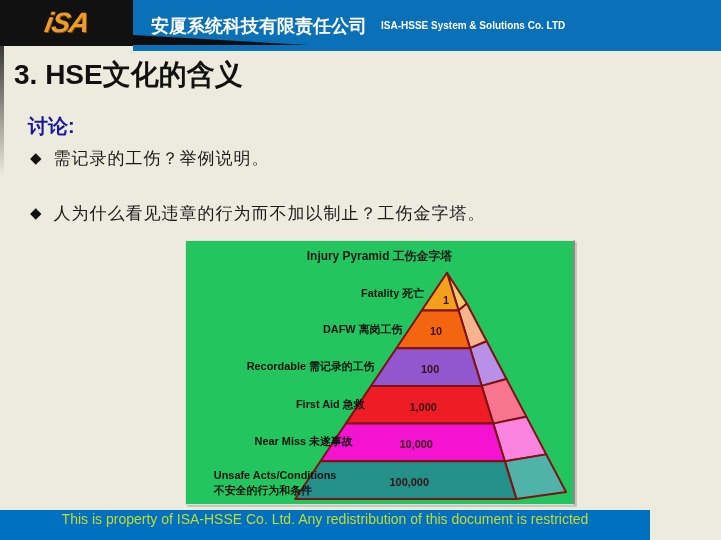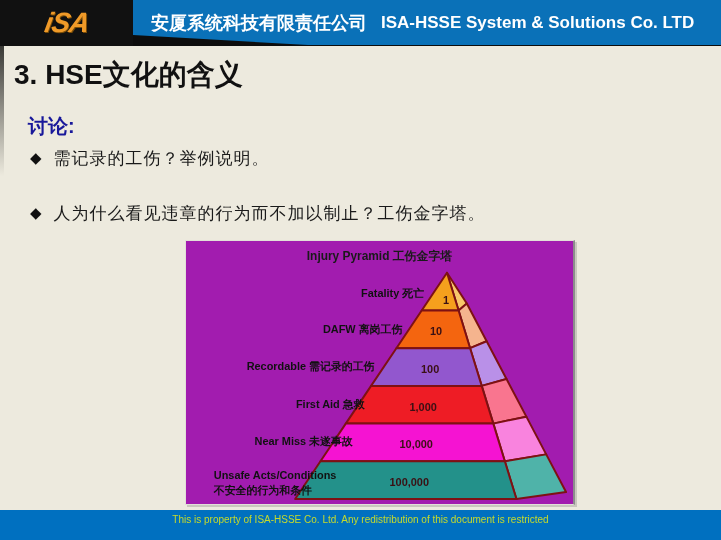--- a/index.html
+++ b/index.html
@@ -8,57 +8,57 @@
     background:#edeade;font-family:"Liberation Sans",sans-serif;
   }
   
   #header{position:absolute;left:0;top:0;width:721px;height:46px;background:#0d0d0d;}
   #logo-block{position:absolute;left:0;top:0;width:133px;height:46px;background:#111;display:flex;align-items:center;justify-content:center;}
   #logo{
     font-style:italic;font-weight:bold;font-size:28px;color:#f09a28;
     transform:skewX(-10deg);letter-spacing:-1px;text-shadow:1px 1px 0 #7a4d08;
   }
   #header-blue{
-    position:absolute;left:133px;top:0;right:0;height:45px;background:#0a71b8;
+    position:absolute;left:133px;top:0;right:0;height:51px;background:#0a71b8;
     display:flex;align-items:center;padding-left:18px;box-sizing:border-box;color:#fff;white-space:nowrap;
   }
   #company-cn{font-size:18px;font-weight:bold;}
-  #company-en{font-size:17px;font-weight:bold;margin-left:14px;}
+  #company-en{font-size:10px;font-weight:bold;margin-left:14px;}
   #header-wedge{
     position:absolute;left:133px;top:35px;width:175px;height:10px;background:#0d0d0d;
     clip-path:polygon(0 0,0 100%,100% 100%);
   }
   #left-shadow{
     position:absolute;left:0;top:46px;width:4px;height:130px;
     background:linear-gradient(#3a3a36,rgba(58,58,54,0));
   }
   
   #slide-title{position:absolute;left:14px;top:56px;font-size:28px;font-weight:bold;color:#111;}
   #discussion{position:absolute;left:28px;top:113px;font-size:20px;font-weight:bold;color:#18189a;}
   .bullet-row{position:absolute;left:30px;display:flex;align-items:flex-start;color:#1a1a1a;}
   .bullet-marker{font-size:15px;margin-top:2px;color:#111;}
   .bullet-text{font-family:"DejaVu Serif",serif;font-size:17px;margin-left:12px;letter-spacing:1px;}
   #bullet-0{top:147px;}
   #bullet-1{top:202px;}
   
   #pyramid-box{
-    position:absolute;left:185px;top:240px;width:390px;height:265px;background:#a21caf;
+    position:absolute;left:185px;top:240px;width:390px;height:265px;background:#22c55e;
     border:1px solid #e2e0d8;border-right:2px solid #8c8c8c;box-shadow:2px 2px 0 #c9c7bd;
     box-sizing:border-box;
   }
   #pyramid-svg{display:block;width:100%;height:100%;}
   #pyramid-svg text{font-family:"Liberation Sans",sans-serif;}
   .pyr-title{font-size:12px;font-weight:bold;fill:#1a1a1a;}
   .pyr-label{font-size:11px;font-weight:bold;fill:#111;}
   .pyr-value{font-size:11px;font-weight:bold;fill:#3a1014;}
   .pyr-face{stroke:#7e1113;stroke-width:2;stroke-linejoin:round;}
   
   #footer{
-    position:absolute;left:0;bottom:0;width:721px;height:30px;background:#0070c0;
-    color:#c6da2b;text-align:center;font-size:10px;line-height:13px;padding-top:3px;box-sizing:border-box;
+    position:absolute;left:0;bottom:0;width:650px;height:30px;background:#0070c0;
+    color:#c6da2b;text-align:center;font-size:14px;line-height:13px;padding-top:3px;box-sizing:border-box;
   }
 </style>
 </head>
 <body>
 
 <div id="slide">
 
   <div id="header">
     <div id="logo-block">
       <span id="logo">iSA</span>

